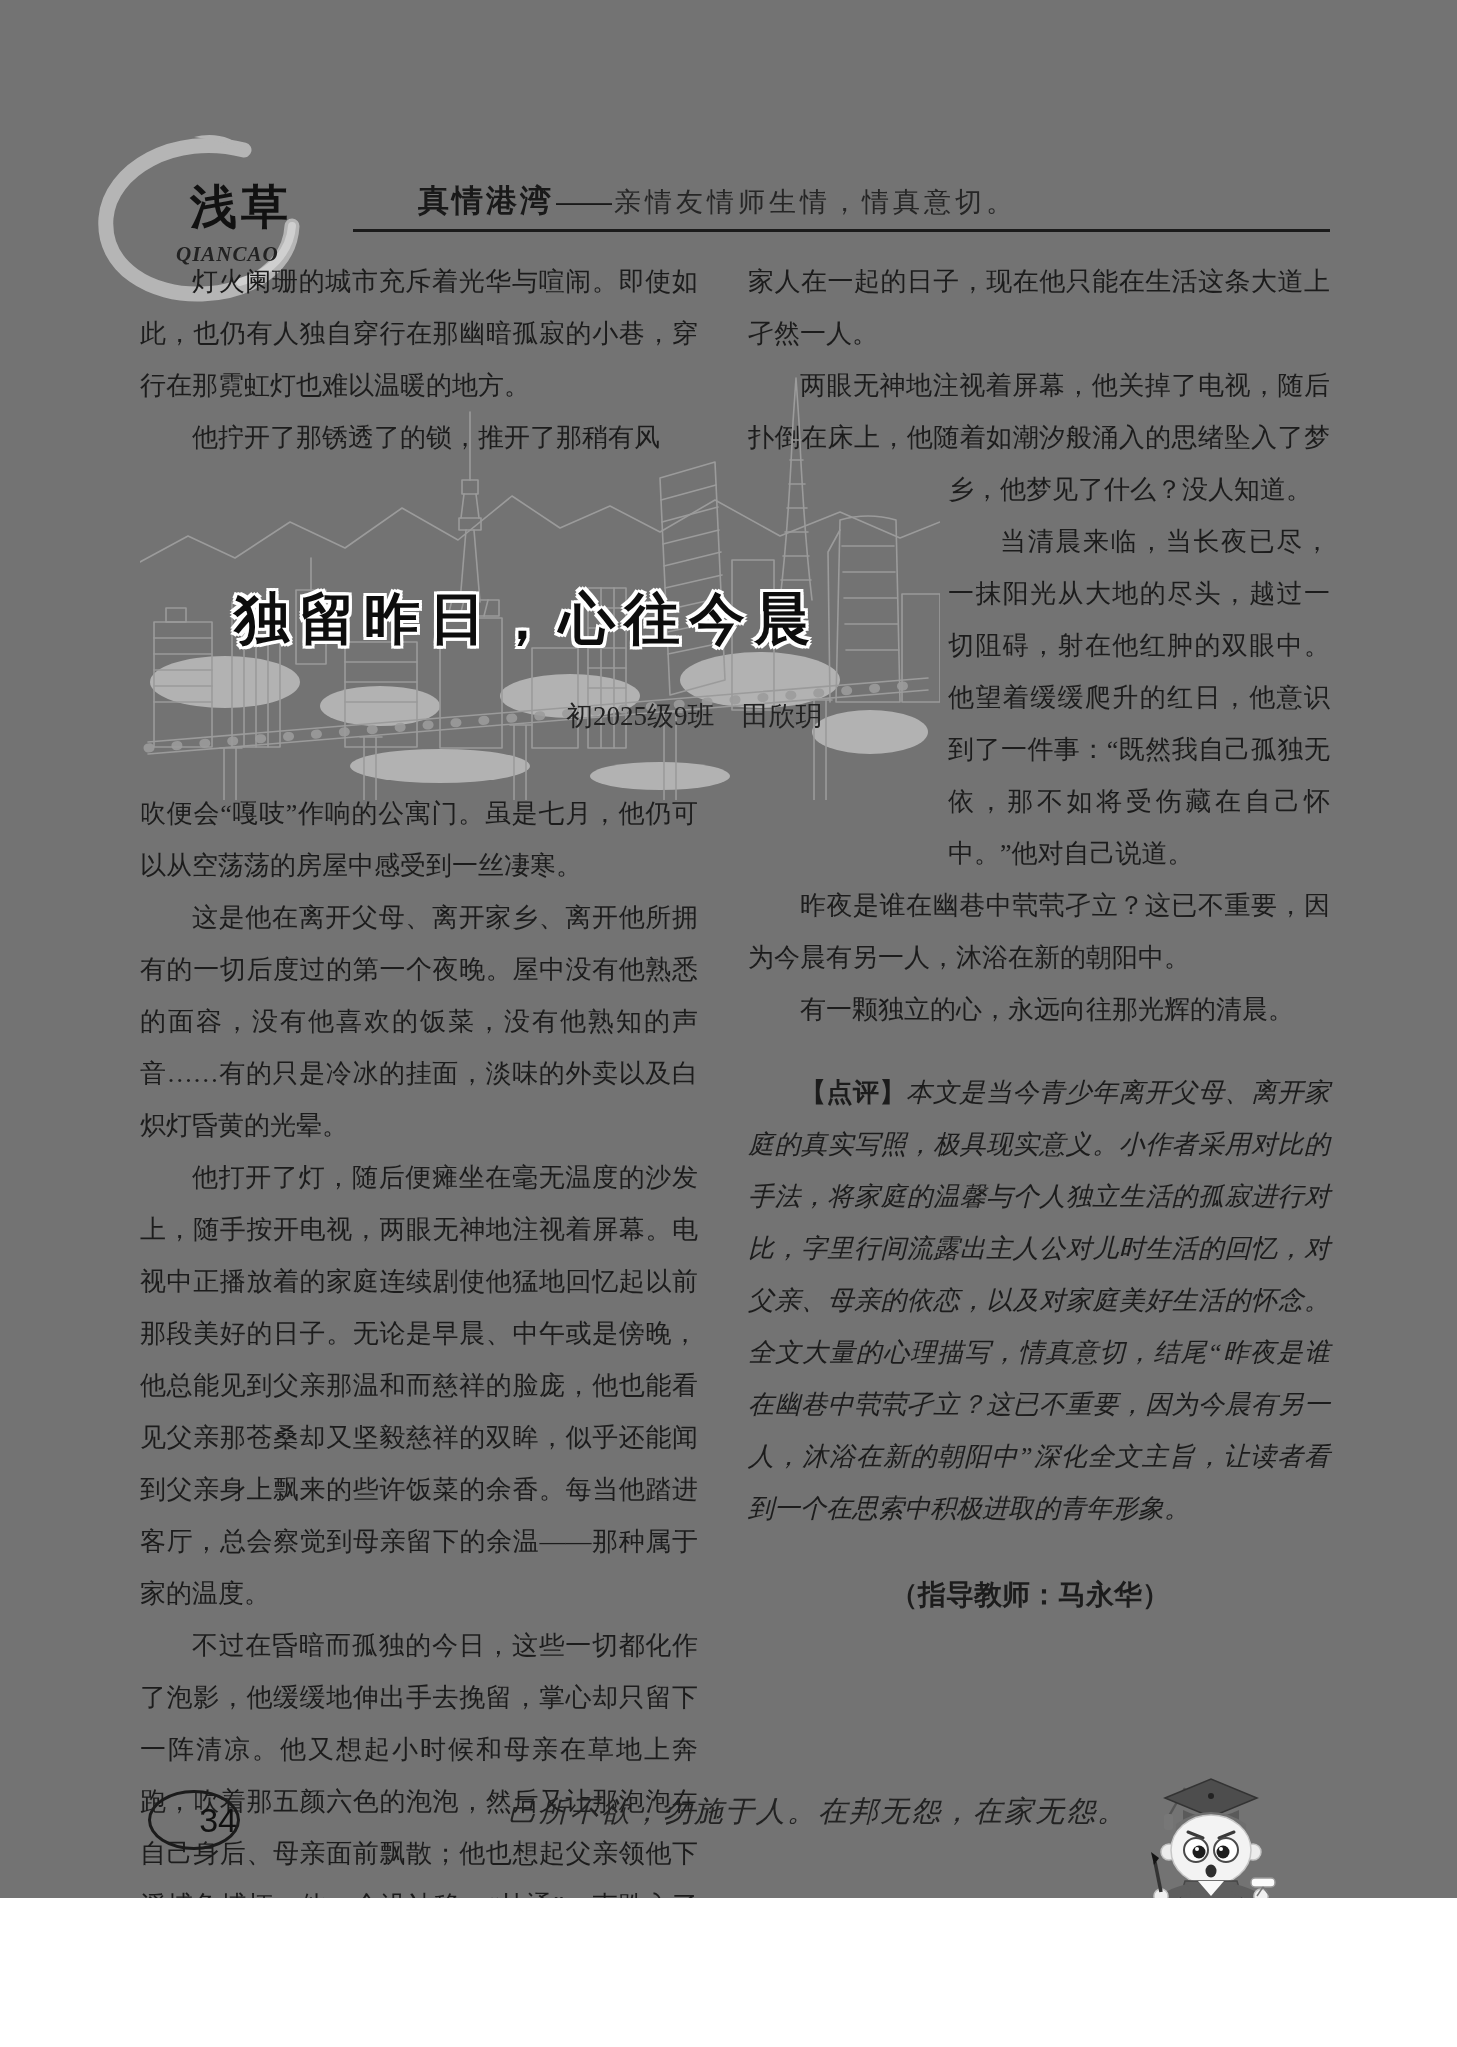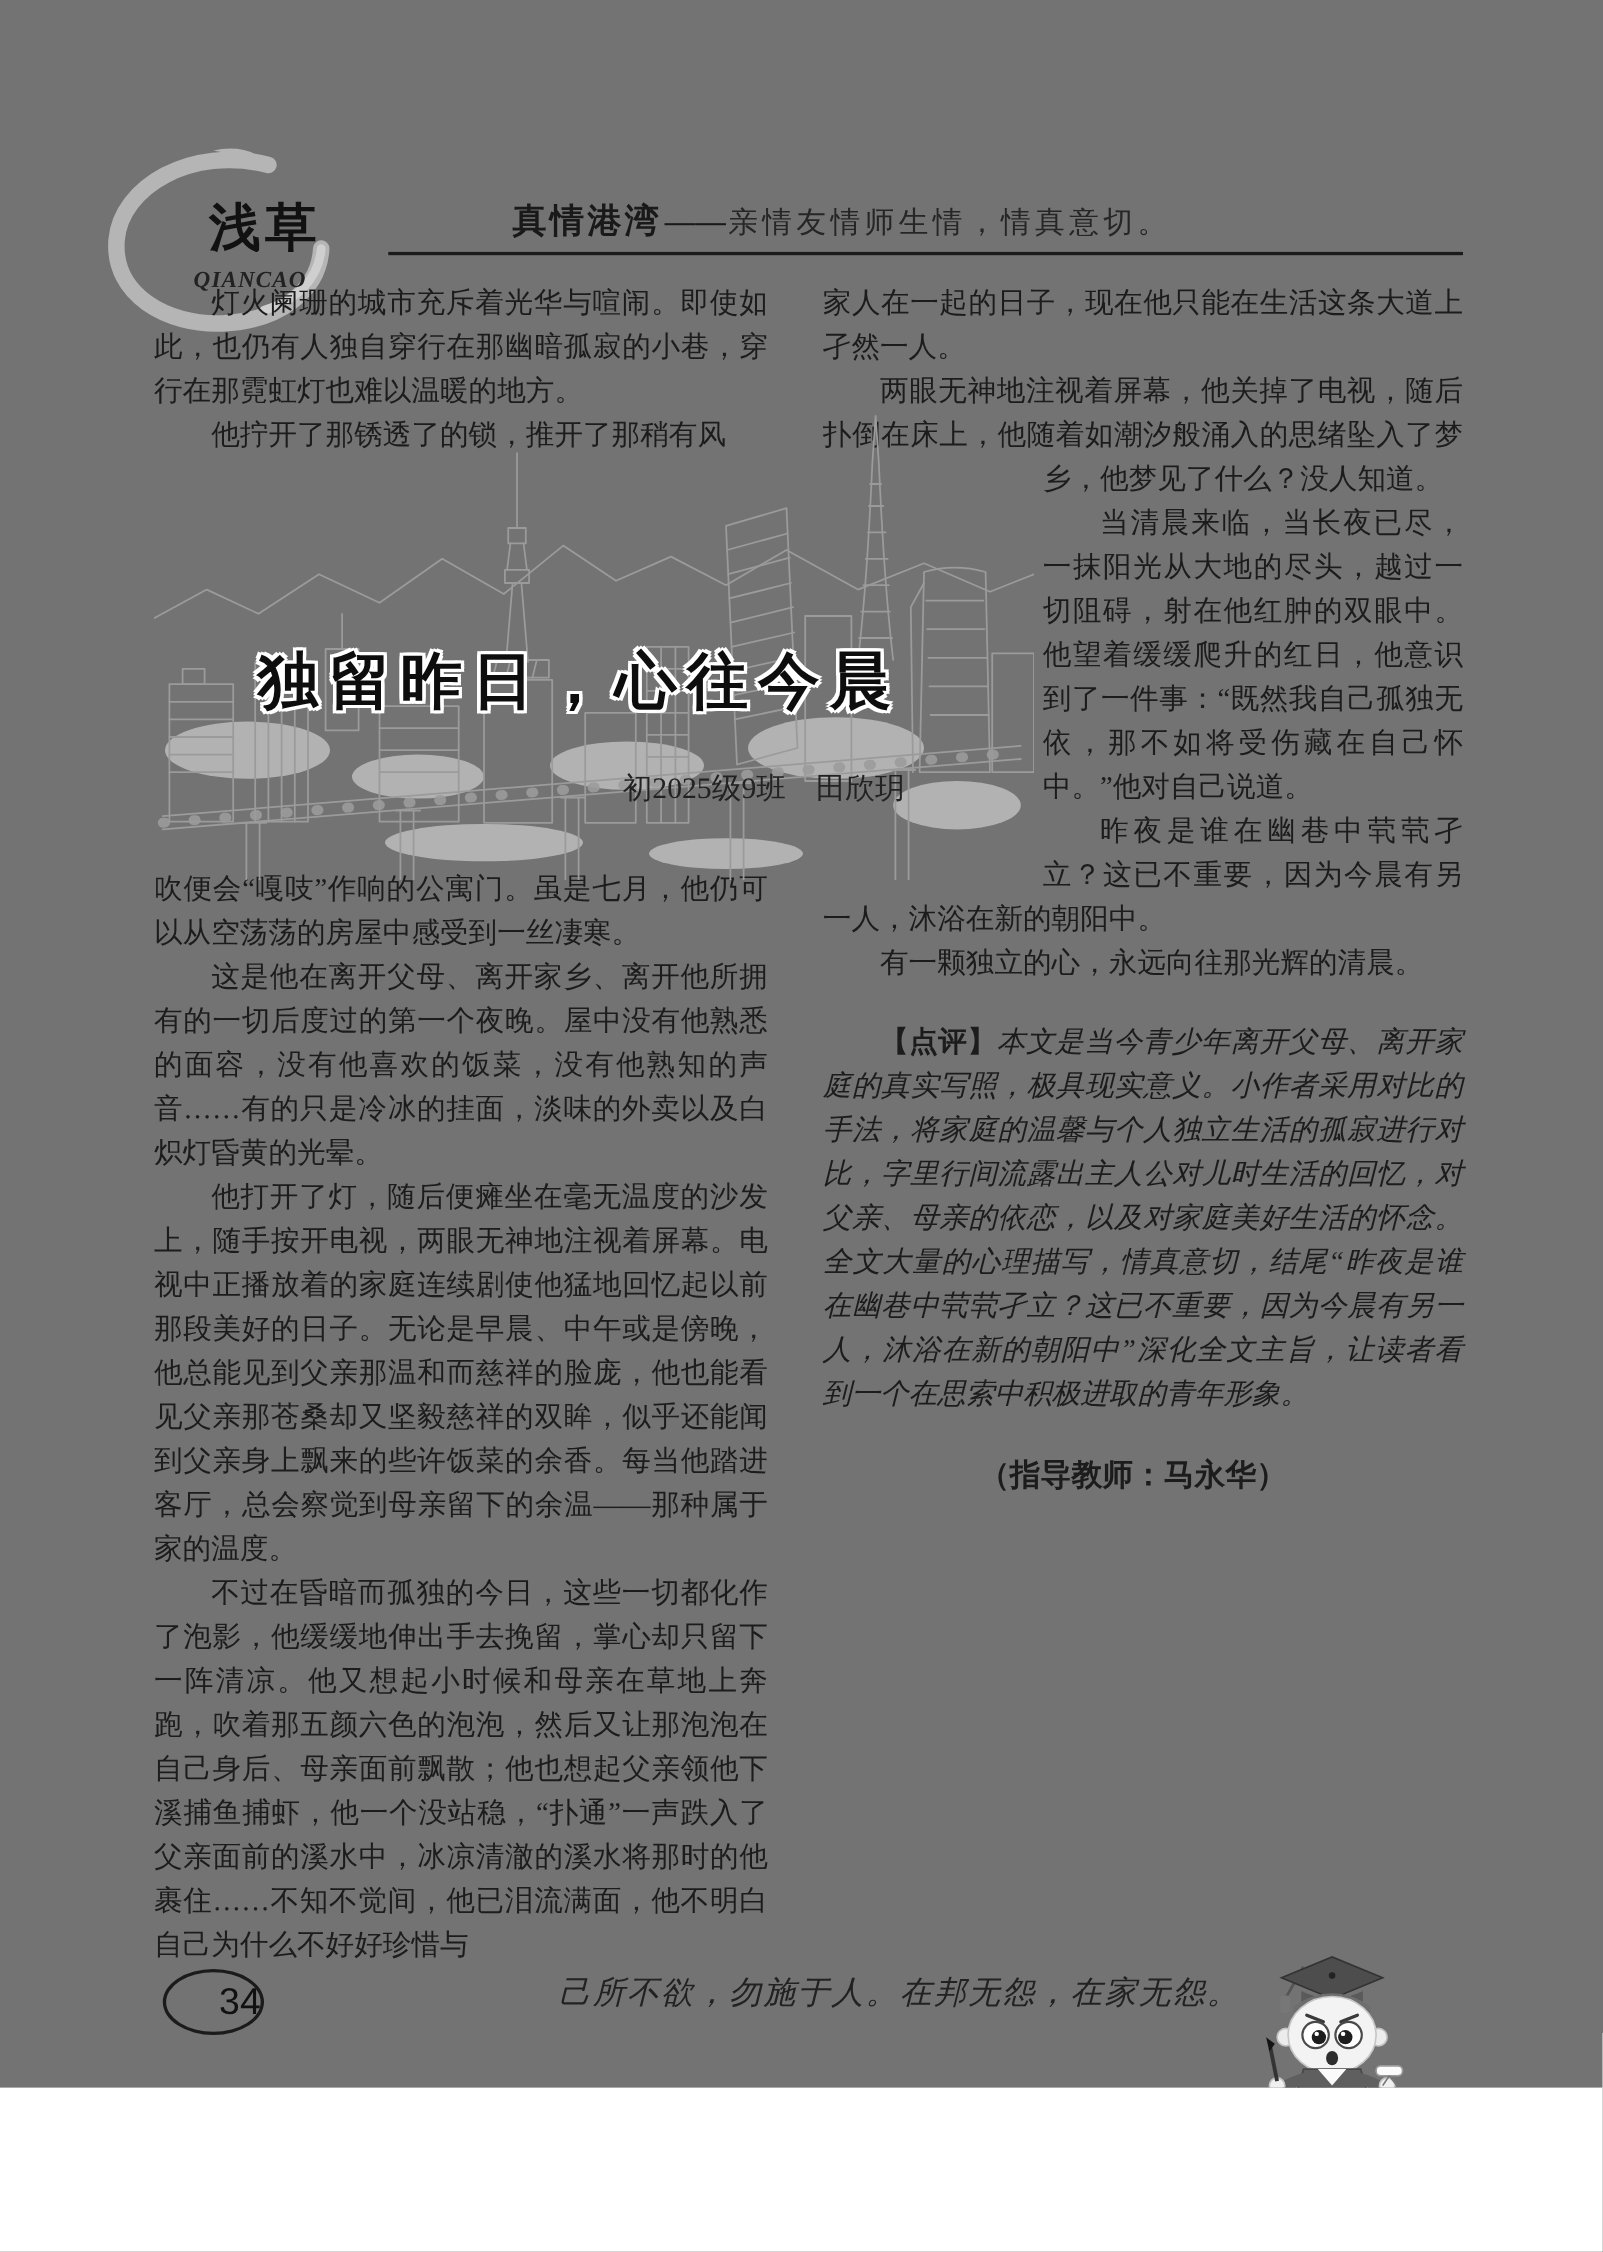--- a/index.html
+++ b/index.html
@@ -13,28 +13,28 @@
   .masthead-logo { position:absolute; left:92px; top:130px; width:224px; height:172px; }
   .masthead-logo svg { position:absolute; left:0; top:0; }
   .logo-cn {
     position:absolute; left:98px; top:46px; font-weight:900; font-size:47px;
     letter-spacing:4px; color:#111; font-family:"Liberation Serif",serif;
   }
   .logo-en {
     position:absolute; left:84px; top:112px; font-style:italic; font-weight:700;
     font-size:21px; letter-spacing:1px; color:#222; font-family:"Liberation Serif",serif;
   }
-  .section-head { position:absolute; left:418px; top:180px; white-space:nowrap;margin-left:48px; }
+  .section-head { position:absolute; left:418px; top:180px; white-space:nowrap; }
   .section-bold { font-family:"Liberation Sans",sans-serif; font-weight:700; font-size:31px; letter-spacing:3px; color:#191919; }
   .section-dash { font-family:"Liberation Sans",sans-serif; font-size:28px; color:#191919; margin:0 2px; }
   .section-rest { font-family:"Liberation Sans",sans-serif; font-size:27px; letter-spacing:4px; color:#262626; }
   .header-rule { position:absolute; left:353px; top:229px; width:977px; height:3px; background:#1b1b1b; }
 
   
-  .para { margin:0; font-size:26px; line-height:40px; text-align:justify; }
+  .para { margin:0; font-size:26px; line-height:52px; text-align:justify; }
   .ind  { text-indent:2em; }
   .col-left-top    { position:absolute; left:140px; top:256px; width:558px; }
   .col-left-bottom { position:absolute; left:140px; top:788px; width:558px; }
   .col-right       { position:absolute; left:748px; top:256px; width:582px; }
   .intrusion-spacer { float:left; display:block; width:200px; height:368px; }
 
   
   .illustration { position:absolute; left:140px; top:350px; width:800px; height:450px; z-index:1; }
   .essay-title {
     position:absolute; left:234px; top:582px; z-index:3; white-space:nowrap;

